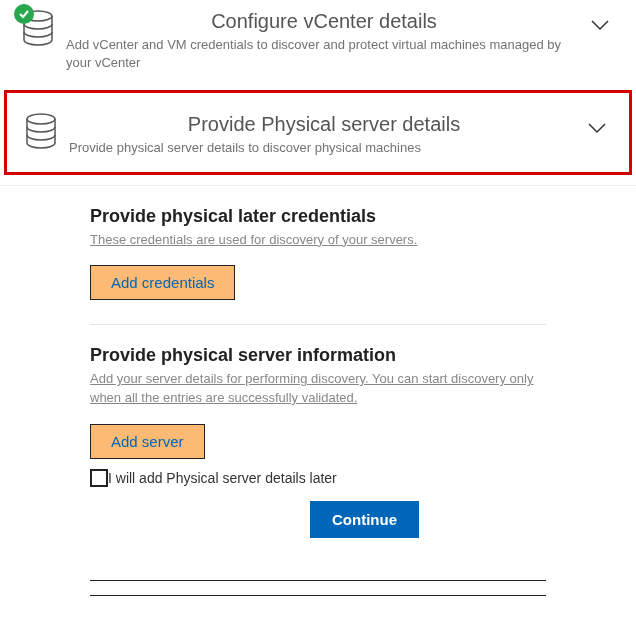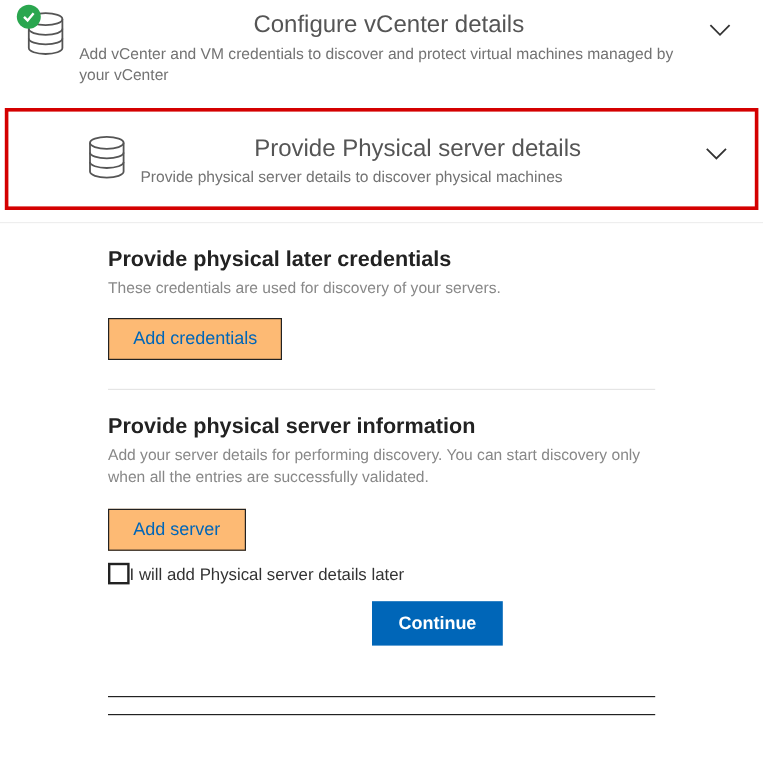--- a/index.html
+++ b/index.html
@@ -48,21 +48,20 @@
     .chevron {
       flex: 0 0 36px;
       display: flex;
       align-items: flex-start;
       justify-content: center;
       padding-top: 6px;
     }
     .highlight-box {
       border: 3px solid #d40000;
       margin: 6px 4px 10px 4px;
-      padding-left: 48px;
     }
     .highlight-box .section-row {
       padding: 18px 14px 14px 14px;
     }
     .detail-body {
       padding: 20px 90px 8px 90px;
       border-top: 1px solid #eee;
       margin-top: 6px;
     }
     .block {
@@ -72,20 +71,21 @@
       font-size: 18px;
       font-weight: 700;
       color: #222;
       margin-bottom: 4px;
     }
     .block-desc {
       font-size: 13px;
       color: #888;
       line-height: 1.45;
       margin-bottom: 16px;
+      text-decoration: underline;
     }
     .btn-outline {
       display: inline-block;
       border: 1.5px solid #222;
       background: #fdba74;
       color: #0066b8;
       padding: 8px 20px;
       font-size: 15px;
       cursor: pointer;
       font-family: inherit;

